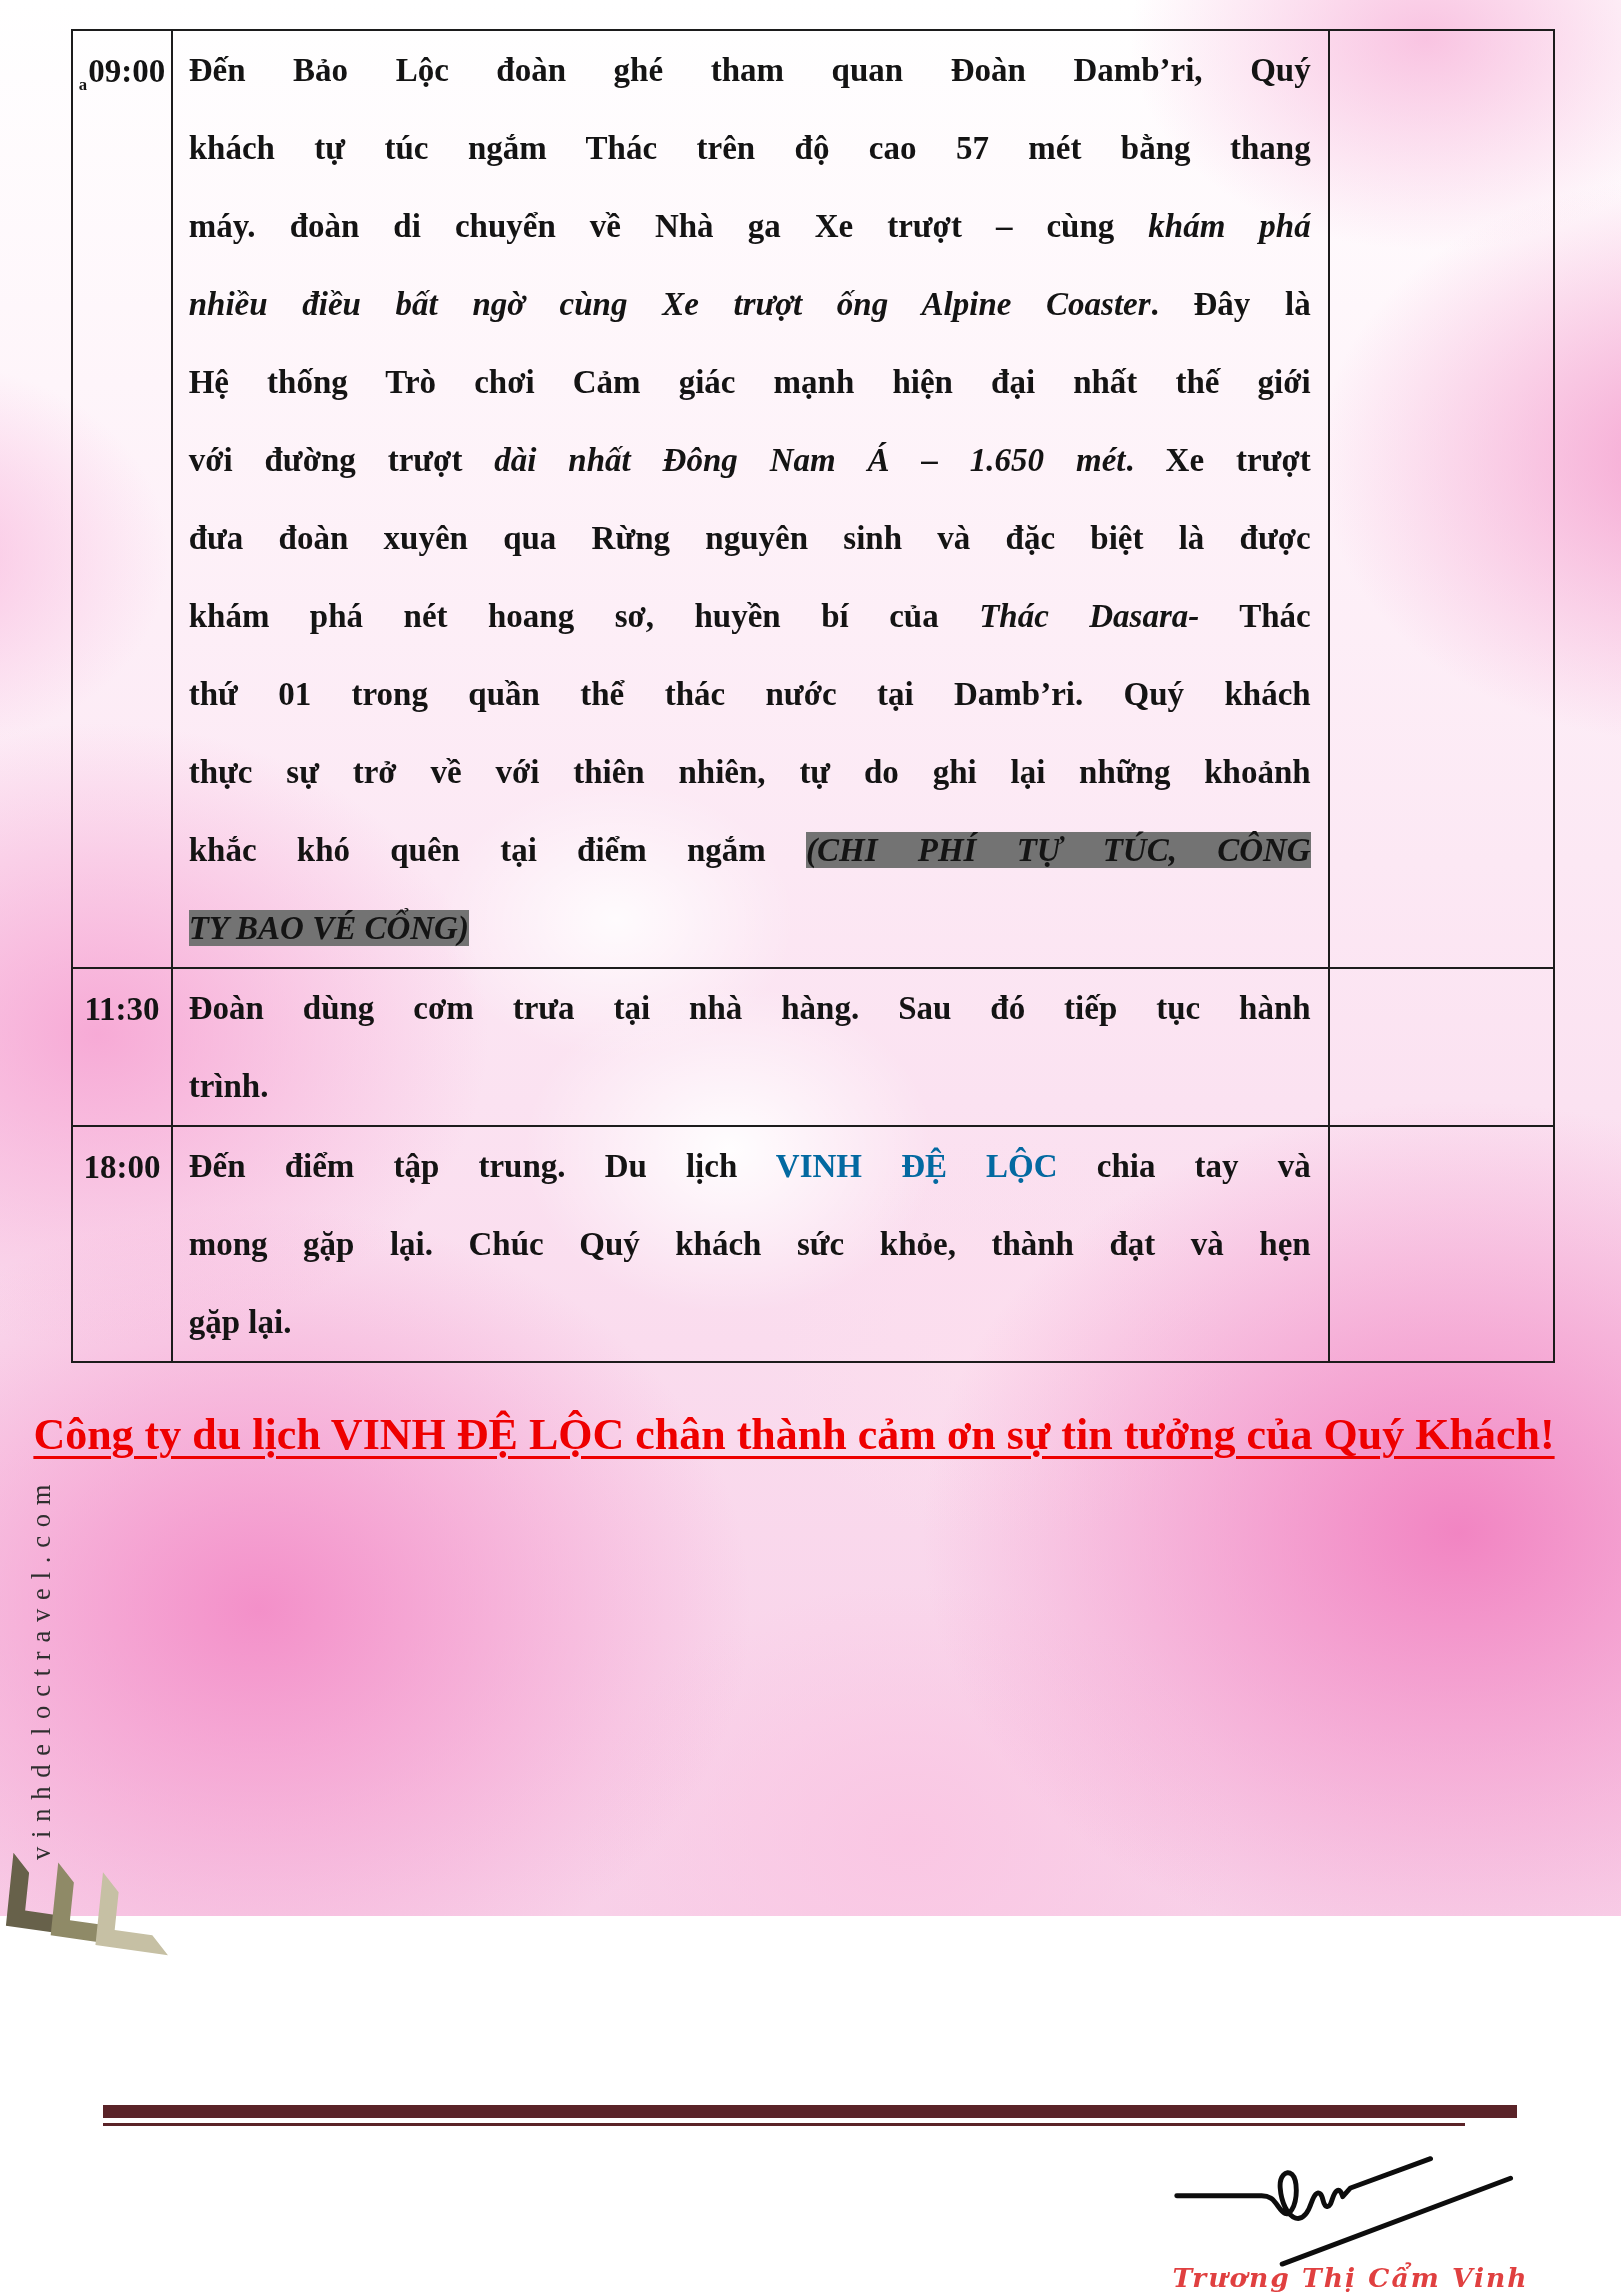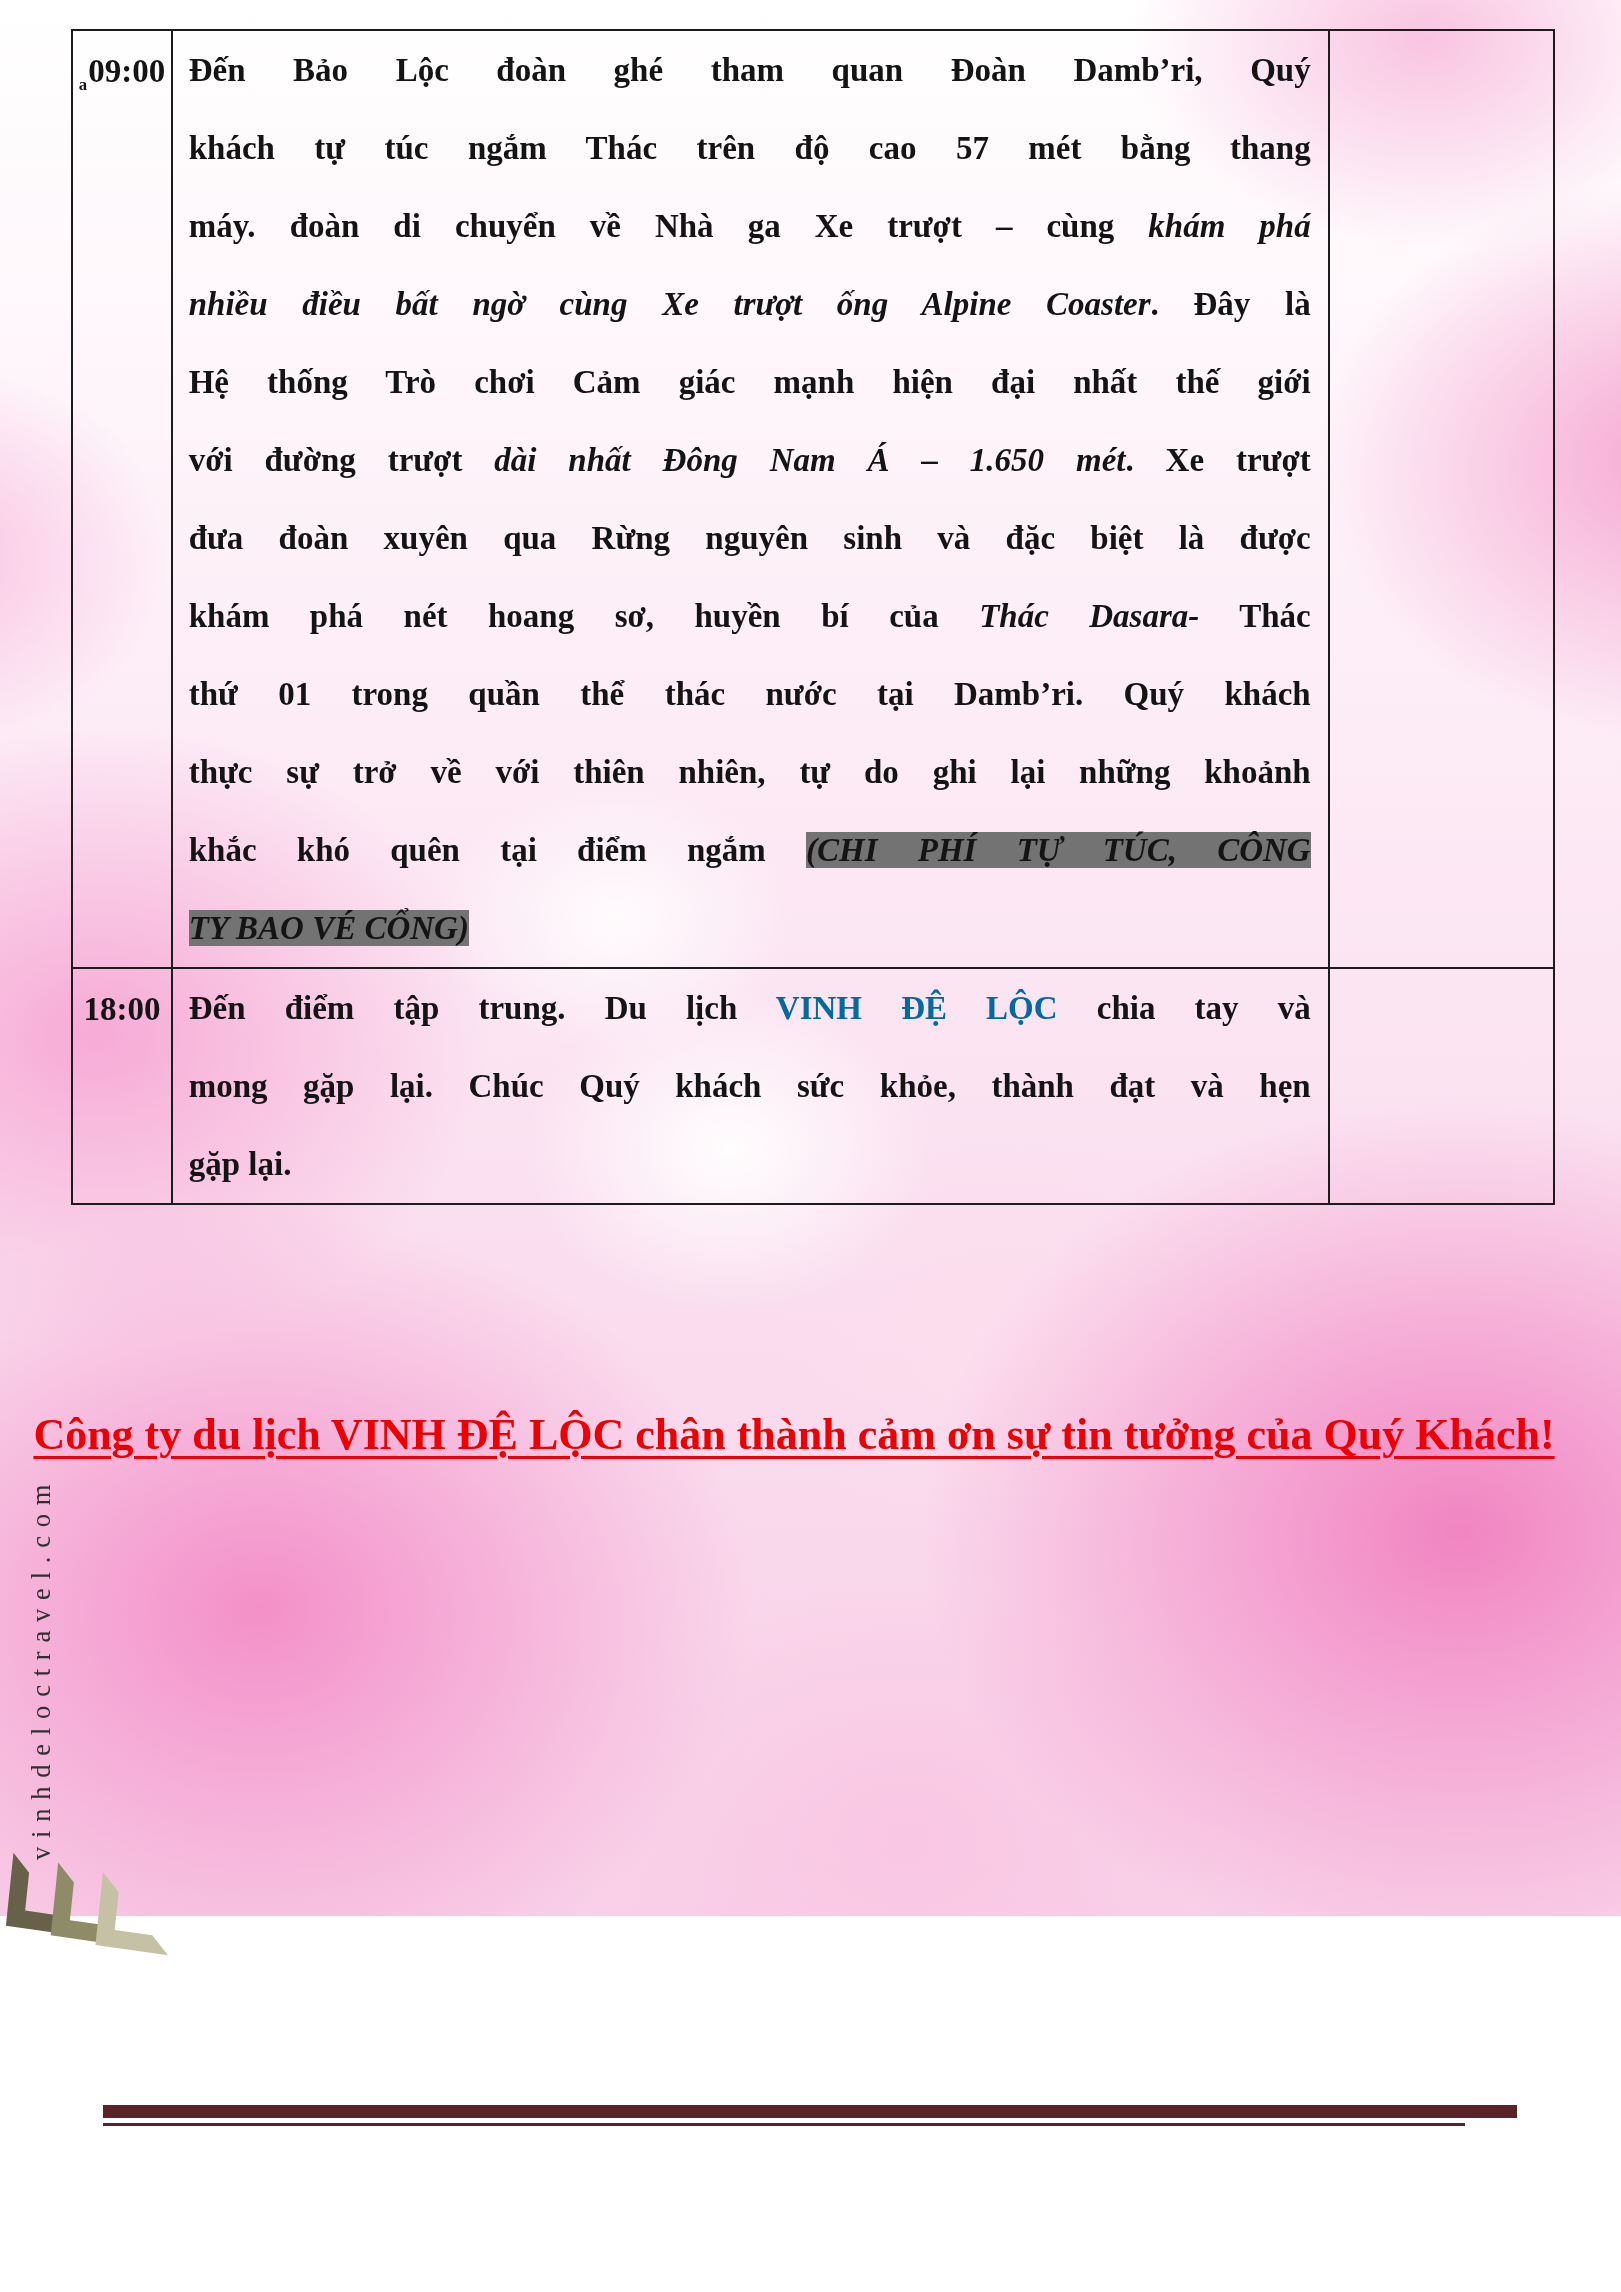--- a/index.html
+++ b/index.html
@@ -100,20 +100,28 @@
           <div class="ln"><span>đưa đoàn xuyên qua Rừng nguyên sinh và đặc biệt là được</span></div>
           <div class="ln"><span>khám phá nét hoang sơ, huyền bí của </span><span class="it">Thác Dasara-</span><span> Thác</span></div>
           <div class="ln"><span>thứ 01 trong quần thể thác nước tại Damb’ri. Quý khách</span></div>
           <div class="ln"><span>thực sự trở về với thiên nhiên, tự do ghi lại những khoảnh</span></div>
           <div class="ln"><span>khắc khó quên tại điểm ngắm </span><span class="hl">(CHI PHÍ TỰ TÚC, CÔNG</span></div>
           <div class="ln last"><span class="hl">TY BAO VÉ CỔNG)</span></div>
         </td>
         <td class="empty"></td>
       </tr>
 
+      <tr>
+        <td class="time"><span>11:30</span></td>
+        <td class="desc">
+          <div class="ln"><span>Đoàn dùng cơm trưa tại nhà hàng. Sau đó tiếp tục hành</span></div>
+          <div class="ln last"><span>trình.</span></div>
+        </td>
+        <td class="empty"></td>
+      </tr>
 
       <tr>
         <td class="time"><span>18:00</span></td>
         <td class="desc">
           <div class="ln"><span>Đến điểm tập trung. Du lịch </span><span class="red">VINH ĐỆ LỘC</span><span> chia tay và</span></div>
           <div class="ln"><span>mong gặp lại. Chúc Quý khách sức khỏe, thành đạt và hẹn</span></div>
           <div class="ln last"><span>gặp lại.</span></div>
         </td>
         <td class="empty"></td>
       </tr>
@@ -126,15 +134,22 @@
 
   <svg class="chevrons" width="129" height="182" viewBox="0 0 132 186">
     <path d="M58,0 L6,54 L58,108 L58,82 L31,54 L58,26 Z" fill="#67614a" transform="translate(4,0)"></path>
     <path d="M58,0 L6,54 L58,108 L58,82 L31,54 L58,26 Z" fill="#8f8a67" transform="translate(34,36)"></path>
     <path d="M58,0 L6,54 L58,108 L58,82 L31,54 L58,26 Z" fill="#c6c0a4" transform="translate(64,72)"></path>
   </svg>
 
   <div class="rule-thick"></div>
   <div class="rule-thin"></div>
 
+  <div class="signature">
+    <svg width="365" height="123" viewBox="0 0 372 126">
+      <path d="M8,52 L95,52 C104,52 107,56 112,63 C117,70 121,74 126,66 C132,56 132,36 126,30 C120,25 113,32 114,44 C115,58 121,72 130,75 C138,77 143,68 146,59 C149,51 152,47 155,50 C159,54 157,62 162,63 C167,64 167,50 172,47 C175,45 177,49 178,53 L186,44 L268,14" fill="none" stroke="#0d0d0d" stroke-width="5" stroke-linecap="round" stroke-linejoin="round"></path>
+      <path d="M116,122 L350,34" fill="none" stroke="#0d0d0d" stroke-width="5" stroke-linecap="round"></path>
+    </svg>
+    <div class="sig-name">Trương Thị Cẩm Vinh</div>
+  </div>
 
 </div>
 
 
 </body></html>

